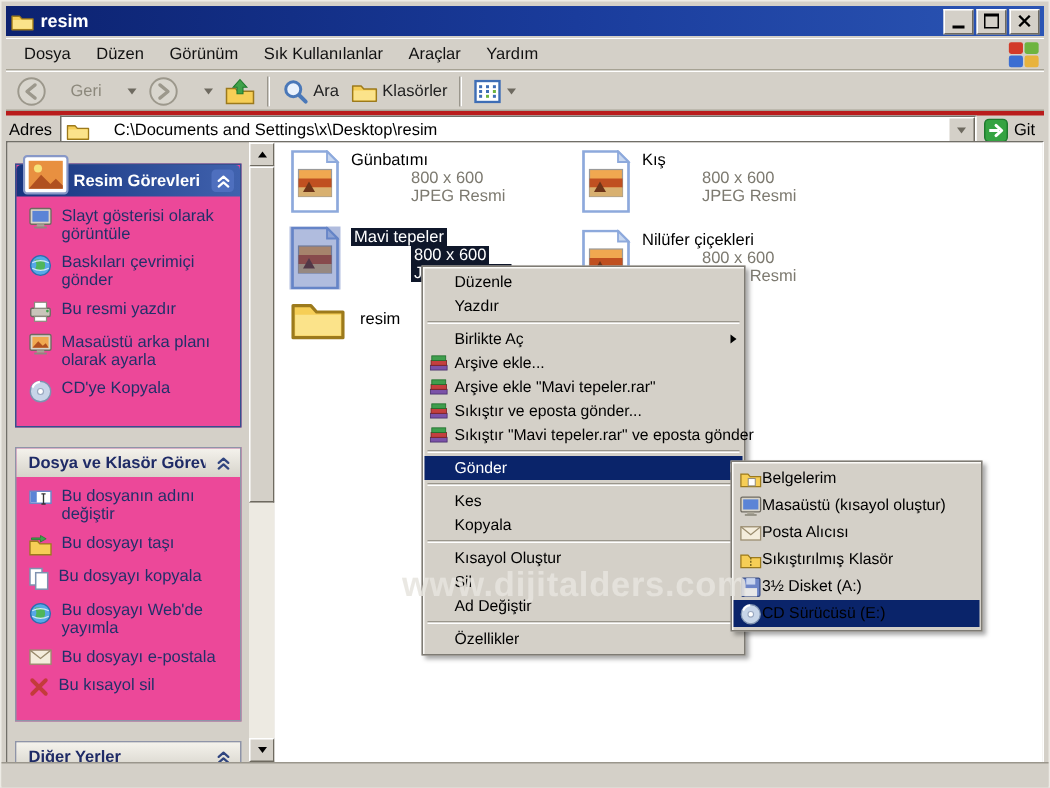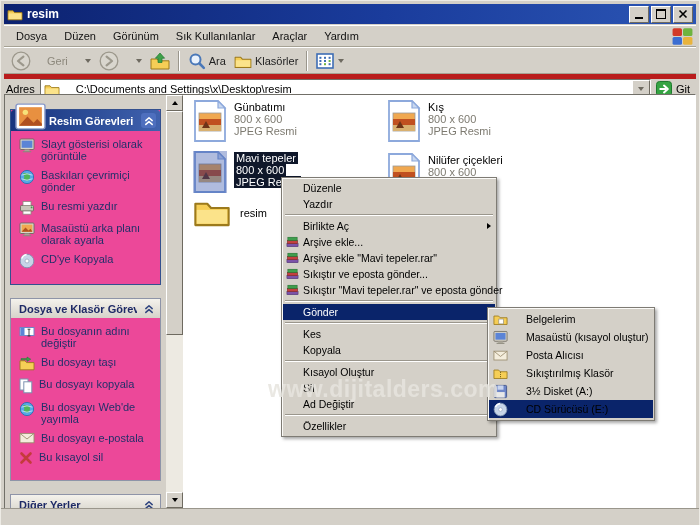--- a/index.html
+++ b/index.html
@@ -24,21 +24,21 @@
   #xplogo{position:absolute;right:5px;top:24px;width:23px;height:23px;}
   #toolbar{position:absolute;left:3px;top:46px;right:3px;height:26px;display:flex;
     align-items:center;padding-left:3px;border-top:1px solid #fff;
     box-shadow:0 -1px 0 #A6A294;}
   .toolbtn{display:flex;align-items:center;gap:3px;padding:2px 4px;color:#222;}
   .toolbtn.disabled{color:#8C887C;gap:16px;}
   .caret{width:0;height:0;border-left:3px solid transparent;border-right:3px solid transparent;
     border-top:4px solid #6E6A60;margin-left:1px;}
   .tsep{width:1px;height:20px;background:#9A968C;border-right:1px solid #fff;margin:0 4px;}
   #addressrow{position:absolute;left:3px;top:73px;right:3px;height:20px;display:flex;
-    align-items:center;gap:5px;padding:0 2px;border-top:5px solid #b91c1c;
+    align-items:center;gap:5px;padding:0 2px;border-top:3px solid #b91c1c;
     box-shadow:0 -1px 0 #A6A294;}
   #addr-input{flex:1;height:18px;background:#fff;border:1px solid;
     border-color:#716F68 #fff #fff #716F68;display:flex;align-items:center;gap:16px;
     padding-left:3px;}
   #addr-drop{margin-left:auto;width:16px;height:16px;background:#D4D0C8;
     border:1px solid;border-color:#fff #6E6A60 #6E6A60 #fff;
     display:flex;align-items:center;justify-content:center;}
   #go-btn{display:flex;align-items:center;gap:4px;padding-right:4px;}
   
   #bodyframe{position:absolute;left:3px;top:93px;right:3px;height:413px;
@@ -71,40 +71,40 @@
     border-bottom:4.5px solid #000;}
   .tri-dn{width:0;height:0;border-left:3.5px solid transparent;border-right:3.5px solid transparent;
     border-top:4.5px solid #000;}
   #sthumb{position:absolute;left:0;top:16px;width:17px;height:224px;background:#D4D0C8;
     border:1px solid;border-color:#fff #6E6A60 #6E6A60 #fff;box-sizing:border-box;}
   
   #content{position:absolute;left:178px;top:0;right:0;height:100%;background:#fff;overflow:hidden;}
   .tile{position:absolute;display:flex;gap:7px;align-items:flex-start;}
   .tile .txt{line-height:12px;padding-top:1px;}
   .fname{color:#000;}
-  .fmeta{color:#7D7A70;}
+  .fmeta{color:#7D7A70;margin-left:40px;}
   .sel .fname,.sel .fmeta{background:#0f172a;color:#fff;display:block;width:max-content;padding:0 2px;}
   .iconwrap{position:relative;width:34px;height:42px;}
   .selshade{position:absolute;inset:0;background:rgba(28,64,160,0.35);}
   .folder-tile{position:absolute;display:flex;gap:9px;align-items:center;}
   
   .menu{position:absolute;background:#D4D0C8;border:1px solid #7E7B74;
     box-shadow:inset 1px 1px 0 #FBFAF7,2px 2px 3px rgba(0,0,0,0.35);padding:2px 1px;
     font-size:10.5px;}
   #ctxmenu{left:280px;top:176px;width:212px;z-index:40;}
   .cm-item{height:16px;display:flex;align-items:center;padding-left:20px;position:relative;
     color:#000;white-space:nowrap;}
   .cm-item .mi{position:absolute;left:3px;top:1px;width:13px;height:13px;}
   .cm-bold{font-weight:bold;}
   .cm-hl{background:#0A246A;color:#fff;}
   .cm-arrow{position:absolute;right:4px;width:0;height:0;border-top:3.5px solid transparent;
     border-bottom:3.5px solid transparent;border-left:4.5px solid currentColor;}
   .cm-sep{height:0;border-top:1px solid #9A968C;border-bottom:1px solid #fff;margin:2px 2px;}
   #sendmenu{left:486px;top:306px;width:164px;z-index:41;}
-  .sm-item{height:18px;display:flex;align-items:center;gap:18px;padding-left:4px;color:#000;
+  .sm-item{height:18px;display:flex;align-items:center;gap:0;padding-left:4px;color:#000;
     white-space:nowrap;}
   .sm-item .mi{width:15px;height:15px;flex-shrink:0;}
   #watermark{position:absolute;left:267px;top:375px;z-index:60;font-size:23px;font-weight:bold;
     letter-spacing:0.5px;color:#E7E5DF;opacity:0.85;pointer-events:none;}
   #bottomstrip{position:absolute;left:0;right:0;top:507px;height:18px;background:#D4D0C8;
     border-top:1px solid #9A968C;}
   .ic{display:block;}
 </style>
 </head>
 <body>

